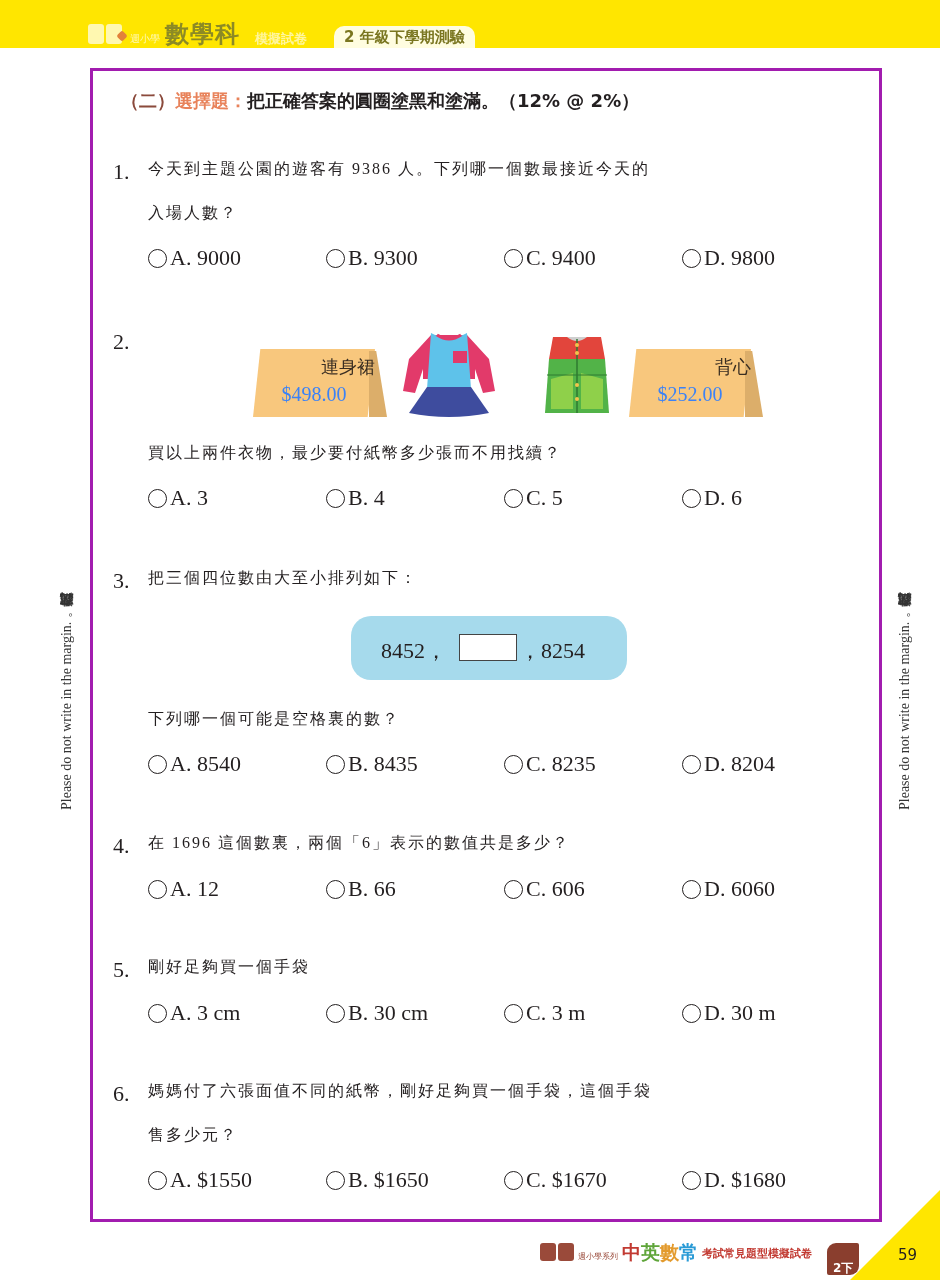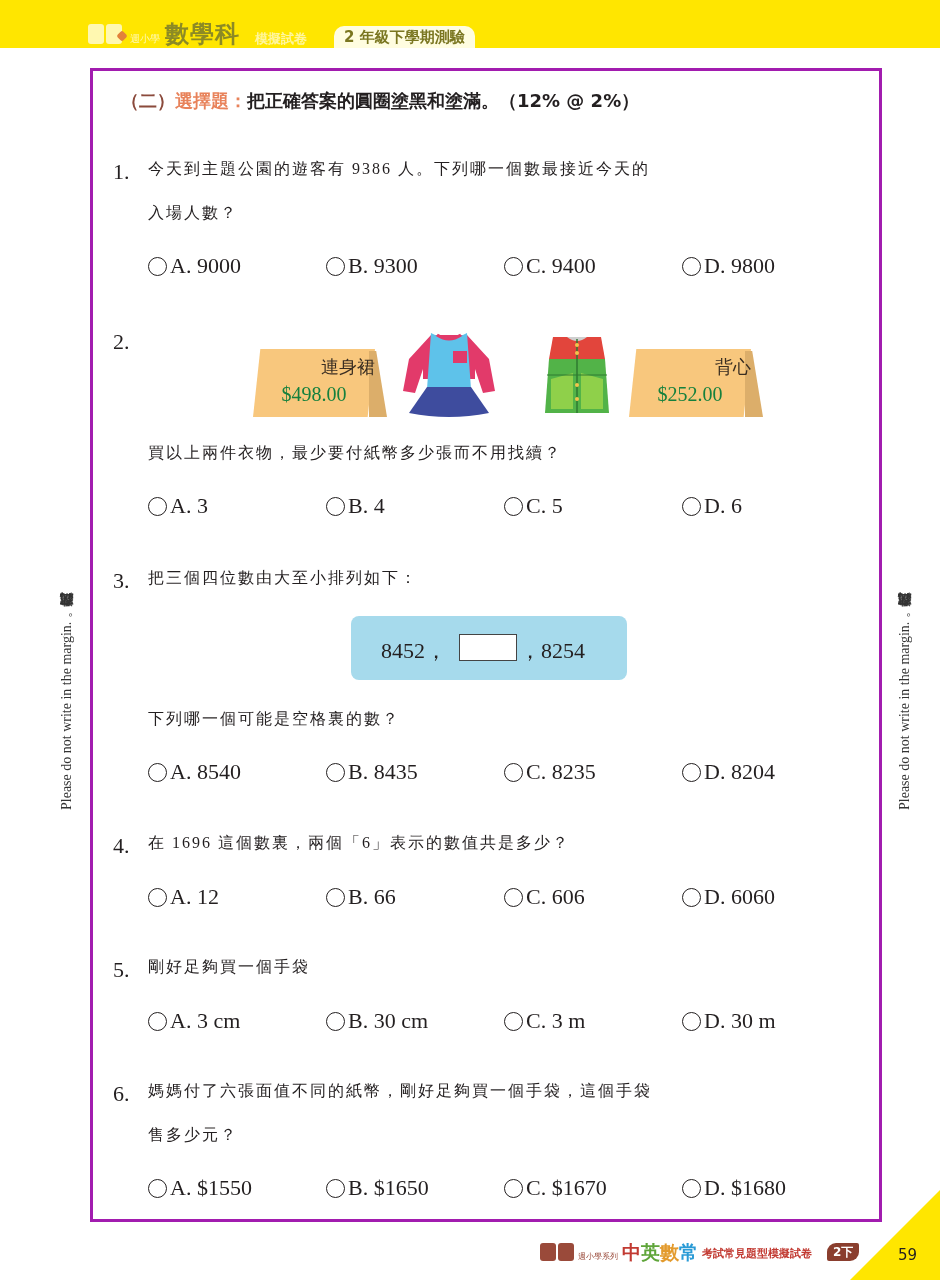--- a/index.html
+++ b/index.html
@@ -21,52 +21,52 @@
 
   .section-title { position: absolute; left: 28px; top: 18px; font-family: "DejaVu Sans", sans-serif; font-weight: bold; font-size: 18px; white-space: nowrap; }
   .sec-num { color: #8b4a3c; }
   .sec-type { color: #e8825a; }
   .sec-colon { color: #e8825a; }
   .sec-instr { color: #231f20; }
   .sec-score { color: #231f20; }
   .q-line { position: absolute; white-space: nowrap; font-size: 16px; letter-spacing: 2px; text-align: center; }
   .q-num { position: absolute; left: 0; font-size: 22px; }
   .options { position: absolute; left: 35px; width: 720px; height: 26px; }
-  .opt { position: absolute; top: 8px; white-space: nowrap; font-size: 22px; display: flex; align-items: center; cursor: pointer; }
+  .opt { position: absolute; top: 0; white-space: nowrap; font-size: 22px; display: flex; align-items: center; cursor: pointer; }
   .opt .circle { display: inline-block; width: 19px; height: 19px; border: 1.6px solid #231f20; border-radius: 50%; margin-right: 3px; }
   .opt:nth-child(1) { left: 0; }
   .opt:nth-child(2) { left: 178px; }
   .opt:nth-child(3) { left: 356px; }
   .opt:nth-child(4) { left: 534px; }
 
   
   .price-tag { position: absolute; width: 134px; height: 70px; }
   .price-tag .face { position: absolute; left: 0; top: 0; width: 122px; height: 68px; background: #f8c77d; clip-path: polygon(6% 0, 100% 0, 94% 100%, 0 100%); }
   .price-tag .side { position: absolute; right: 0; top: 2px; width: 18px; height: 66px; background: #dcae6a; clip-path: polygon(0 0, 40% 0, 100% 100%, 0 100%); }
   .price-tag .name { position: absolute; left: 0; width: 122px; top: 6px; text-align: right; font-family: "DejaVu Sans", sans-serif; font-size: 18px; color: #3a2e22; }
-  .price-tag .price { position: absolute; left: 0; width: 122px; top: 34px; text-align: center; font-size: 20px; color: #15803d; }
-
-  
-  .seq-box { position: absolute; left: 258px; top: 545px; width: 276px; height: 64px; background: #a6daec; border-radius: 8px; }
+  .price-tag .price { position: absolute; left: 0; width: 122px; top: 34px; text-align: center; font-size: 20px; color: #3b82f6; }
+
+  
+  .seq-box { position: absolute; left: 258px; top: 545px; width: 276px; height: 64px; background: #a6daec; border-radius: 20px; }
   .seq-text { position: absolute; top: 20px; font-size: 22px; }
   .seq-blank { position: absolute; left: 108px; top: 18px; width: 58px; height: 27px; background: #fff; border: 1.5px solid #444; }
 
   
   .margin-note { position: absolute; top: 480px; height: 330px; width: 20px; writing-mode: vertical-rl; transform: rotate(180deg); font-size: 14px; color: #333; white-space: nowrap; text-align: left; }
 
   
   .footer-corner { position: absolute; right: 0; bottom: 0; width: 90px; height: 90px; background: #ffe600; clip-path: polygon(100% 0, 100% 100%, 0 100%); }
   .footer-page { position: absolute; left: 898px; top: 1246px; font-family: "DejaVu Sans", sans-serif; font-weight: normal; font-size: 15px; color: #231f20; }
   .footer-logo { position: absolute; left: 540px; top: 1243px; width: 36px; height: 18px; }
   .footer-logo .blk { position: absolute; top: 0; width: 16px; height: 18px; background: #9a4a3a; border-radius: 3px; }
   .footer-series { position: absolute; left: 578px; top: 1251px; font-family: "DejaVu Sans", sans-serif; font-size: 8px; color: #9a4a3a; }
   .footer-brand { position: absolute; left: 622px; top: 1240px; font-family: "DejaVu Sans", sans-serif; font-weight: bold; font-size: 19px; }
   .fb-1 { color: #c23a32; } .fb-2 { color: #5fa53a; } .fb-3 { color: #e39a2c; } .fb-4 { color: #2a9bd6; }
   .footer-sub { position: absolute; left: 702px; top: 1246px; font-family: "DejaVu Sans", sans-serif; font-weight: bold; font-size: 11px; color: #c23a32; }
-  .footer-badge { position: absolute; left: 827px; top: 1243px; height: 18px; padding: 0 6px; background: #8a3e2e; color: #fff; border-radius: 9px 2px 9px 2px; font-family: "DejaVu Sans", sans-serif; font-weight: bold; font-size: 12px; line-height: 18px; }
+  .footer-badge { position: absolute; left: 827px; top: 1243px; height: 18px; padding: 16px 6px; background: #8a3e2e; color: #fff; border-radius: 9px 2px 9px 2px; font-family: "DejaVu Sans", sans-serif; font-weight: bold; font-size: 12px; line-height: 18px; }
 </style>
 </head>
 <body>
 
 <div class="header-band"></div>
 <div class="header-logo">
   <div class="logo-blk" style="left:0"></div>
   <div class="logo-blk" style="left:18px"></div>
 </div>
 <div class="logo-pencil"></div>

